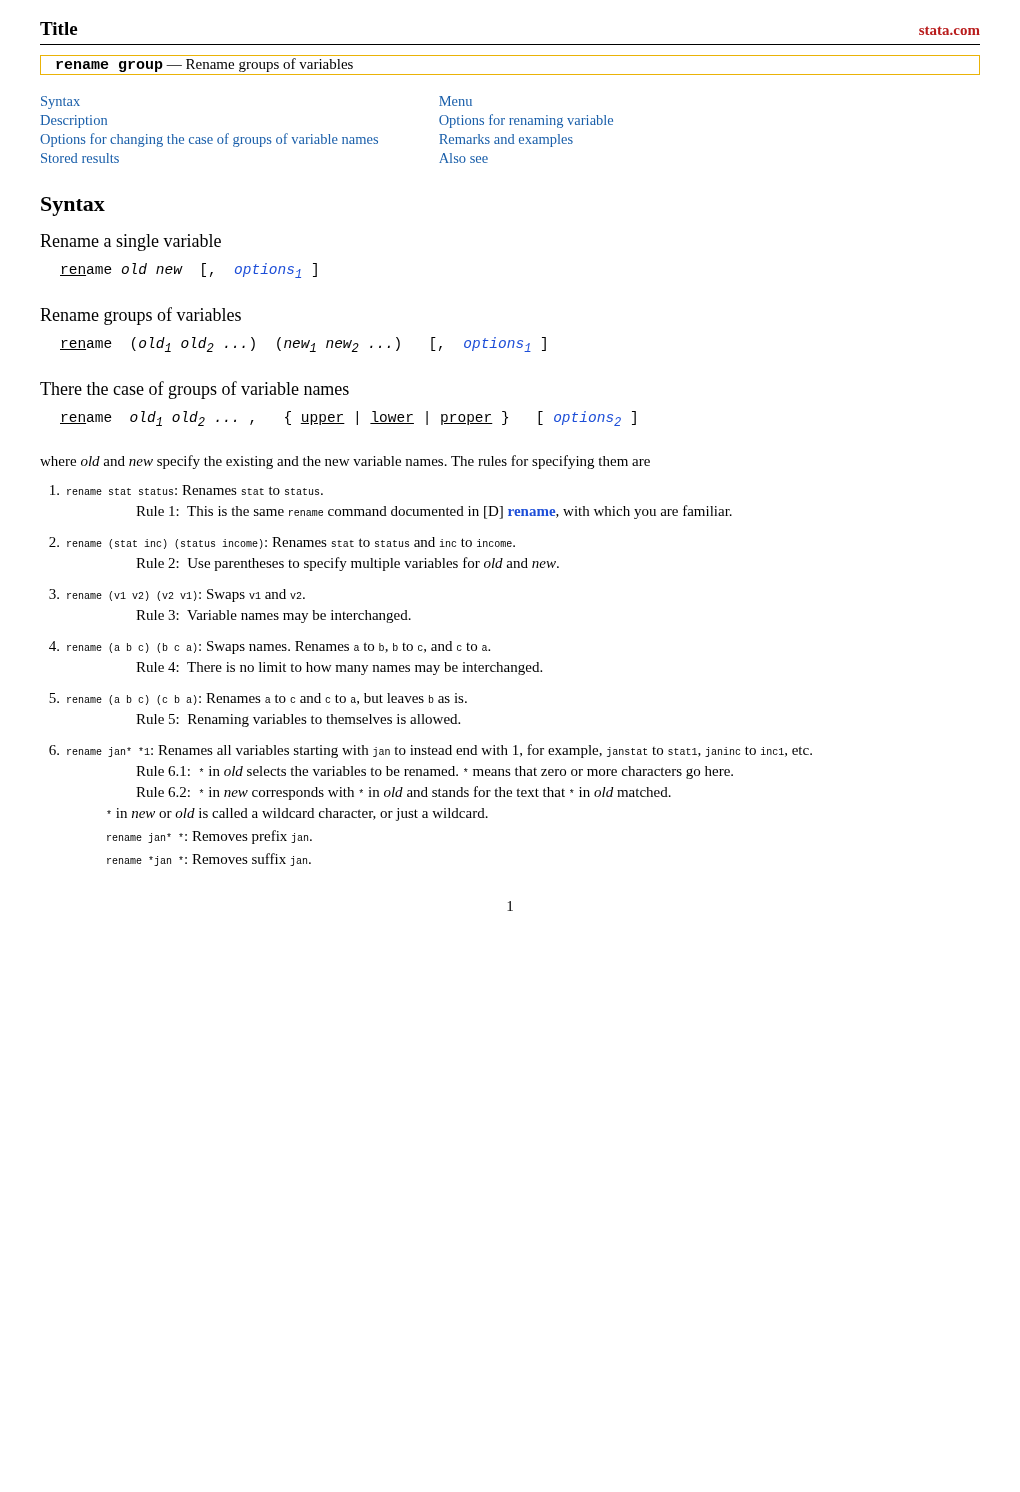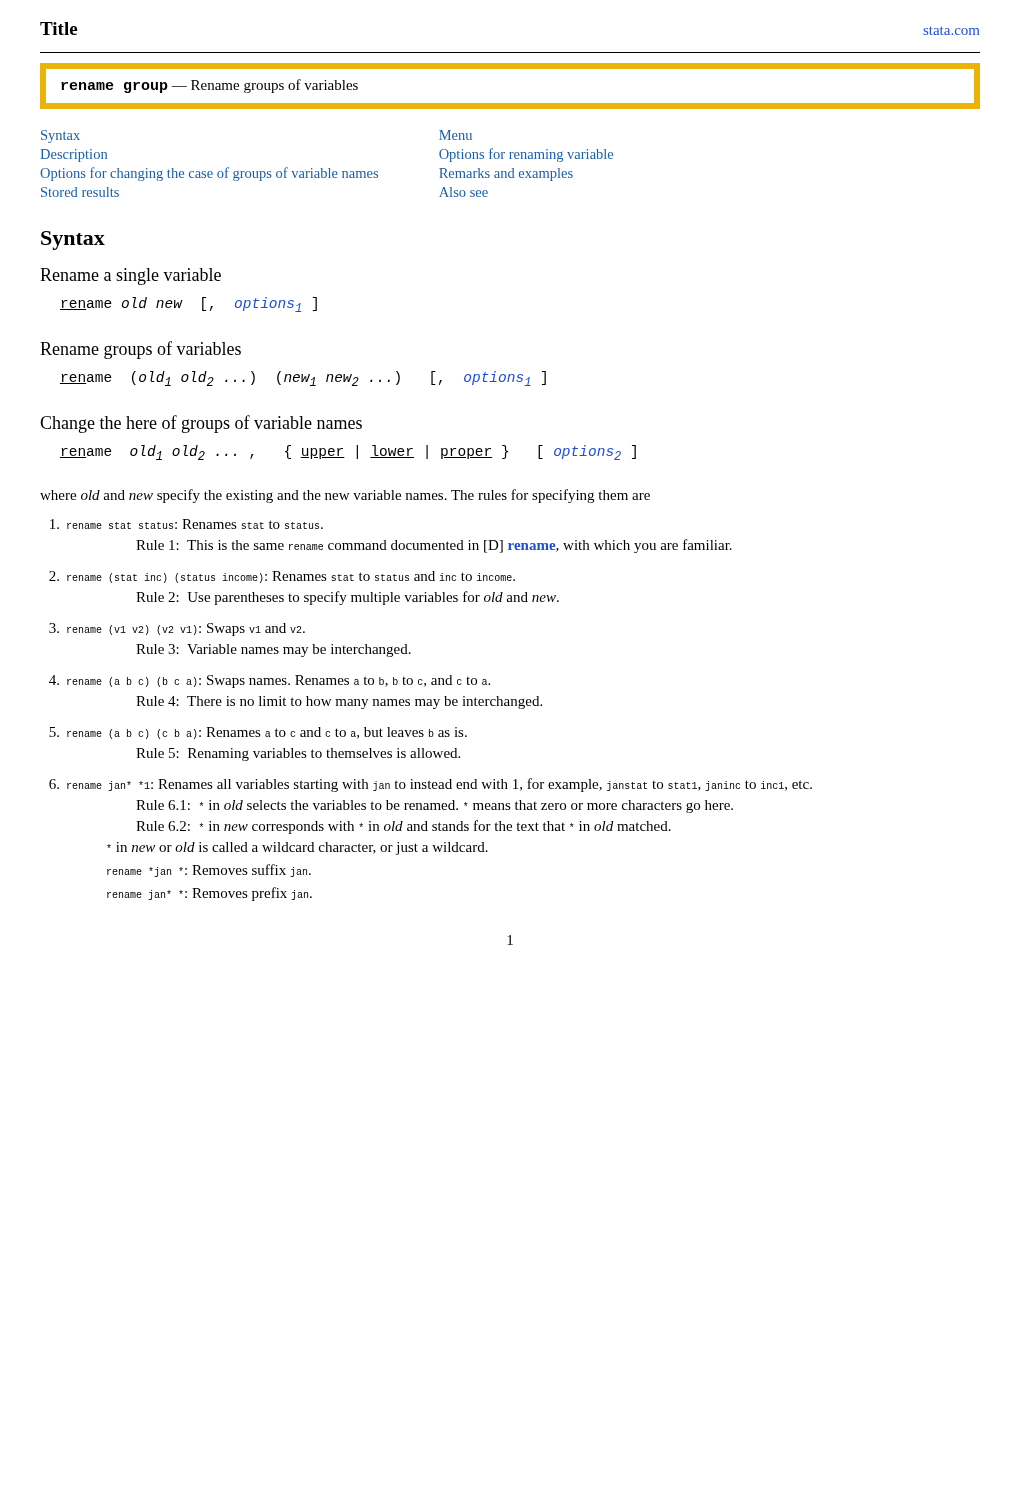--- a/index.html
+++ b/index.html
@@ -9,36 +9,36 @@
       color: #000;
       background: #fff;
       padding: 18px 40px 40px 40px;
       max-width: 1020px;
     }
     .header {
       display: flex;
       justify-content: space-between;
       align-items: baseline;
       border-bottom: 1px solid #000;
-      padding-bottom: 12px;
+      padding-bottom: 4px;
       margin-bottom: 10px;
     }
     .header-title {
       font-size: 19px;
       font-weight: bold;
     }
     .header-link {
-      color: #1d4ed8;
-      font-size: 15px;
-      font-weight: normal;
+      color: #b91c1c;
+      font-size: 15px;
+      font-weight: bold;
       text-decoration: none;
     }
     .command-box {
-      border: 6px solid #eab308;
-      padding: 8px 14px;
+      border: 1px solid #eab308;
+      padding: 0 14px;
       margin-bottom: 18px;
       font-size: 15px;
     }
     .command-box-title {
       font-family: "Courier New", monospace;
       font-weight: bold;
     }
     .nav-section {
       display: flex;
       gap: 60px;
@@ -177,21 +177,21 @@
     <span>(<span class="italic">new<sub>1</sub> new<sub>2</sub> ...</span>)</span>
     <span>&nbsp;&nbsp;[,&nbsp;</span>
     <span class="italic blue">options<sub>1</sub></span>
     <span>]</span>
   </div>
 </div>
 
 <br>
 
 <div>
-  <div class="syntax-desc">Change the here of groups of variable names</div>
+  <div class="syntax-desc">There the case of groups of variable names</div>
   <div class="code-line">
     <span class="underline">ren</span><span>ame</span>
     <span class="italic">&nbsp;old<sub>1</sub> old<sub>2</sub> ...</span>
     <span>, &nbsp;</span>
     <span>{ </span>
     <span class="underline">upper</span>
     <span> | </span>
     <span class="underline">lower</span>
     <span> | </span>
     <span class="underline">proper</span>
@@ -274,25 +274,25 @@
       <div class="rule-subitem2">
         Rule 6.1:&nbsp; <span class="inline-code">*</span> in <span class="italic">old</span> selects the variables to be renamed. <span class="inline-code">*</span> means that zero or more characters go here.
       </div>
       <div class="rule-subitem2">
         Rule 6.2:&nbsp; <span class="inline-code">*</span> in <span class="italic">new</span> corresponds with <span class="inline-code">*</span> in <span class="italic">old</span> and stands for the text that <span class="inline-code">*</span> in <span class="italic">old</span> matched.
       </div>
       <div class="wildcard-note">
         <span class="inline-code">*</span> in <span class="italic">new</span> or <span class="italic">old</span> is called a wildcard character, or just a wildcard.
       </div>
       <div class="wildcard-note">
+        <span class="inline-code">rename jan* *</span>: Removes prefix <span class="inline-code">jan</span>.
+      </div>
+      <div class="wildcard-note">
         <span class="inline-code">rename *jan *</span>: Removes suffix <span class="inline-code">jan</span>.
       </div>
-      <div class="wildcard-note">
-        <span class="inline-code">rename jan* *</span>: Removes prefix <span class="inline-code">jan</span>.
-      </div>
     </div>
   </li>
 </ol>
 
 
 <div class="page-num">1</div>
 
 
 
 

